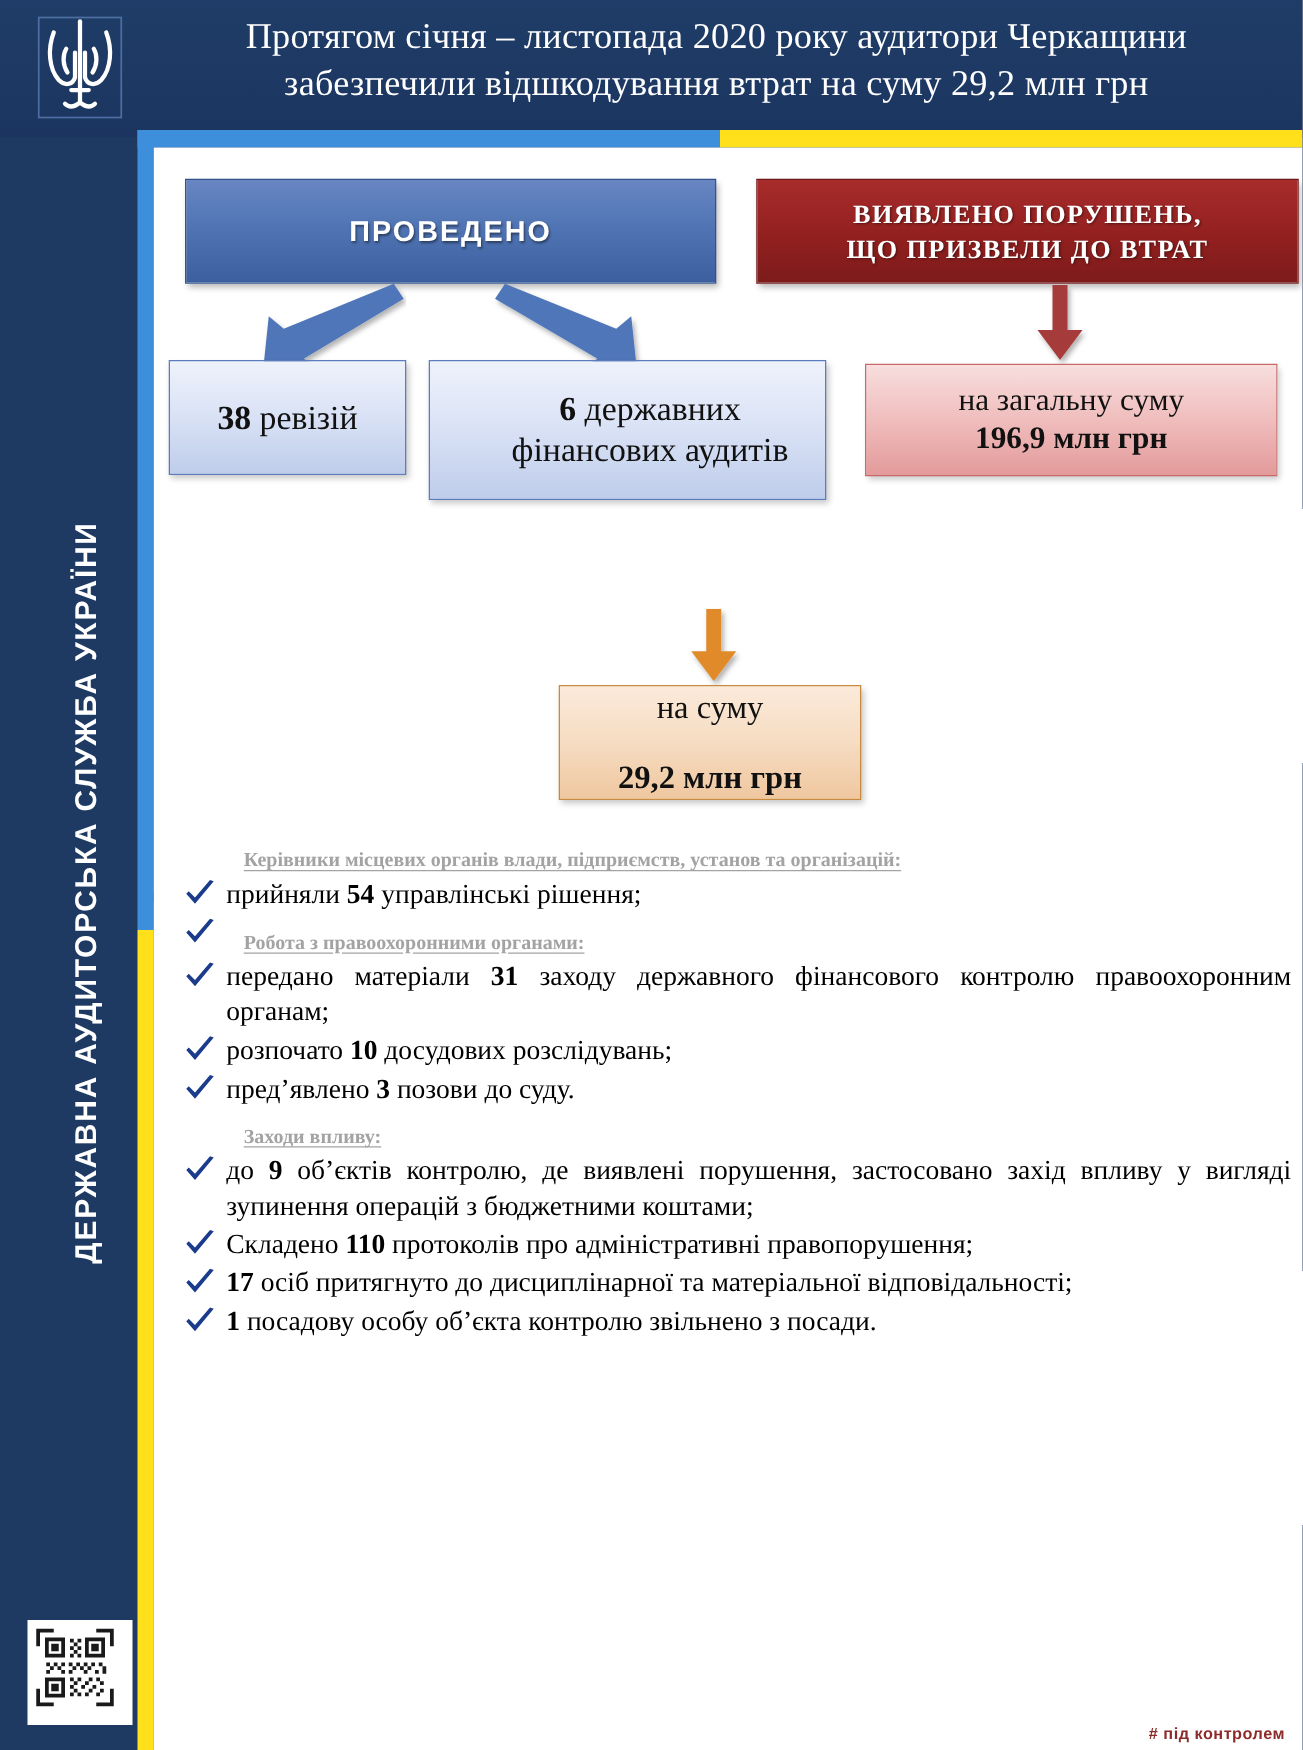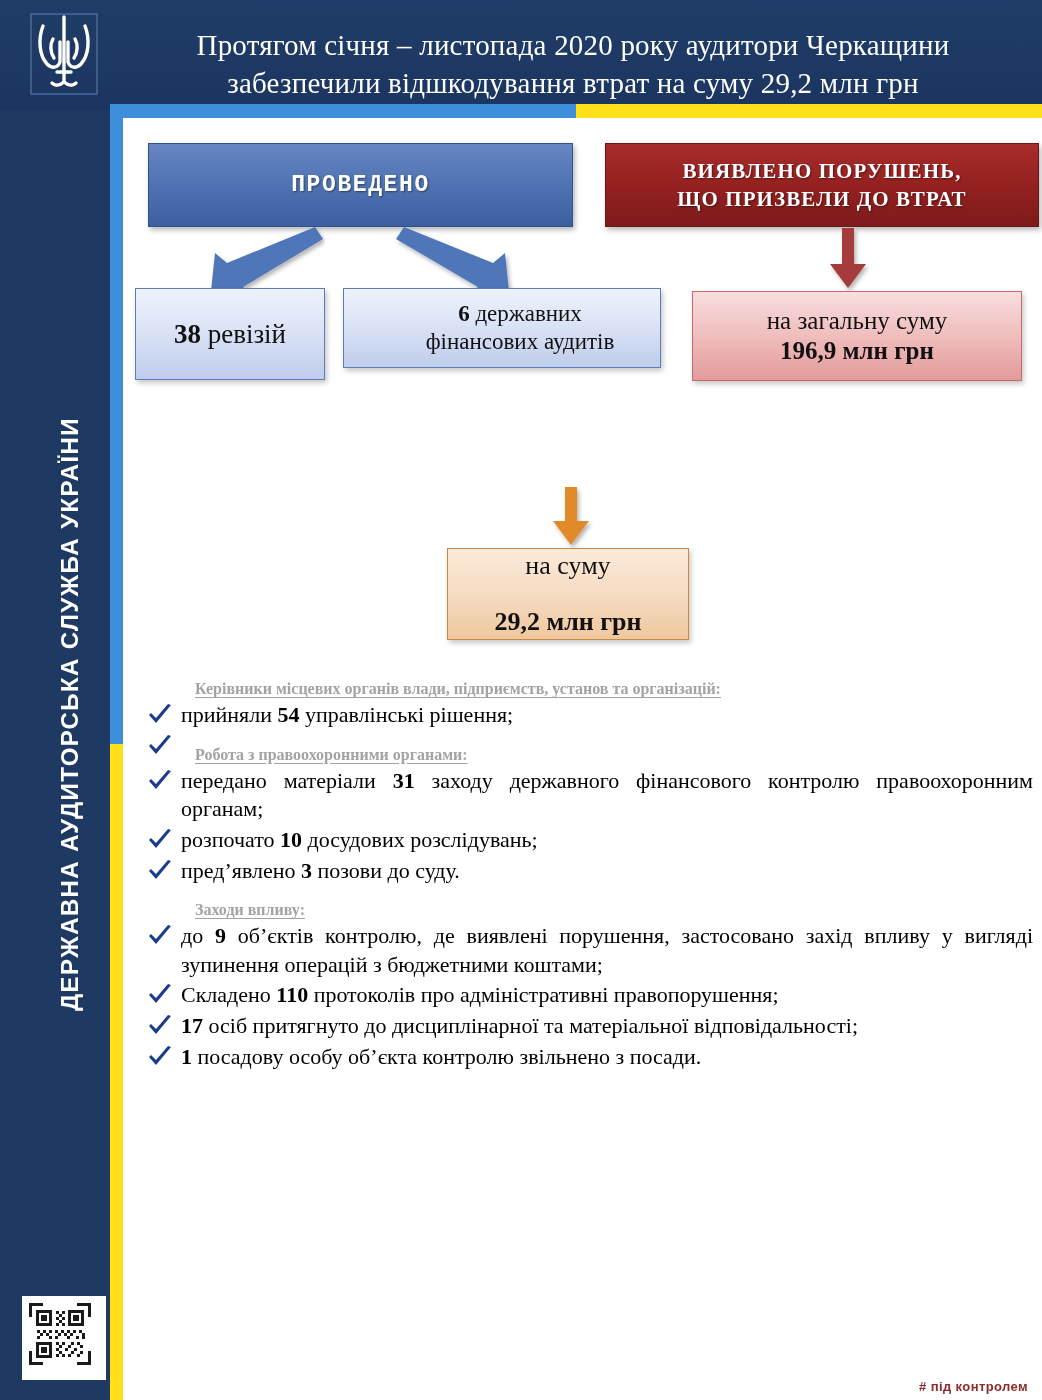--- a/index.html
+++ b/index.html
@@ -20,21 +20,21 @@
   }
   .emblem{
     position:absolute;left:20px;top:8px;width:88px;height:92px;
     display:flex;align-items:center;justify-content:center;
   }
   .emblem svg{display:block;}
   .header-title{
     position:absolute;left:118px;top:10px;width:910px;
     text-align:center;color:#ffffff;
     font-family:"Liberation Serif", serif;
-    font-size:29px;line-height:1.32;letter-spacing:.2px;margin-top:16px;
+    font-size:29px;line-height:1.32;letter-spacing:.2px;
   }
   .header-title div{white-space:nowrap;}
 
   
   .stripe-top{position:absolute;left:110px;top:104px;width:932px;height:14px;}
   .stripe-top .b{position:absolute;left:0;top:0;width:50%;height:100%;background:#3d8fdb;}
   .stripe-top .y{position:absolute;left:50%;top:0;width:50%;height:100%;background:#ffe01b;}
   .stripe-left{position:absolute;left:110px;top:104px;width:13px;height:1296px;}
   .stripe-left .b{position:absolute;left:0;top:0;width:100%;height:640px;background:#3d8fdb;}
   .stripe-left .y{position:absolute;left:0;top:640px;width:100%;height:656px;background:#ffe01b;}
@@ -60,21 +60,21 @@
   .qr-wrap svg{display:block;}
 
   
   .box{position:absolute;box-sizing:border-box;display:flex;align-items:center;justify-content:center;text-align:center;}
 
   .box-provedeno{
     left:148px;top:143px;width:425px;height:84px;
     background:linear-gradient(180deg,#6886c2 0%,#5175b4 45%,#3c5f9f 100%);
     border:1px solid #32528c;
     box-shadow:2px 3px 5px rgba(0,0,0,.28);
-    color:#fff;font-family:Liberation Mono, monospace;font-weight:bold;
+    color:#fff;font-family:Liberation Sans, sans-serif;font-weight:bold;
     font-size:23px;letter-spacing:1.6px;
     text-shadow:1px 1px 2px rgba(0,0,0,.45);
   }
   .box-vyyavleno{
     left:605px;top:143px;width:434px;height:84px;
     background:linear-gradient(180deg,#a82c2c 0%,#92201f 55%,#7d1b1b 100%);
     border:1px solid #6d1818;
     box-shadow:2px 3px 5px rgba(0,0,0,.28);
     color:#fff;font-family:"Liberation Serif", serif;font-weight:bold;
     font-size:21px;line-height:1.34;letter-spacing:1.1px;
@@ -82,25 +82,25 @@
     flex-direction:column;
   }
   .box-revizii{
     left:135px;top:288px;width:190px;height:92px;
     background:linear-gradient(180deg,#eef2fb 0%,#dbe3f6 45%,#bfcdeb 100%);
     border:1px solid #5d7cbb;
     box-shadow:2px 3px 5px rgba(0,0,0,.22);
     color:#111;font-size:27px;
   }
   .box-audyty{
-    left:343px;top:288px;width:318px;height:80px;
+    left:343px;top:288px;width:318px;height:112px;
     background:linear-gradient(180deg,#eef2fb 0%,#dbe3f6 45%,#bfcdeb 100%);
     border:1px solid #5d7cbb;
     box-shadow:2px 3px 5px rgba(0,0,0,.22);
-    color:#111;font-size:23px;line-height:1.22;
+    color:#111;font-size:27px;line-height:1.22;
     flex-direction:column;
     padding-left:36px;
   }
   .box-suma-196{
     left:692px;top:291px;width:330px;height:90px;
     background:linear-gradient(180deg,#f8dede 0%,#f0bdbd 50%,#e39a9a 100%);
     border:1px solid #c96a6a;
     box-shadow:2px 3px 5px rgba(0,0,0,.22);
     color:#111;font-size:25px;line-height:1.22;
     flex-direction:column;

